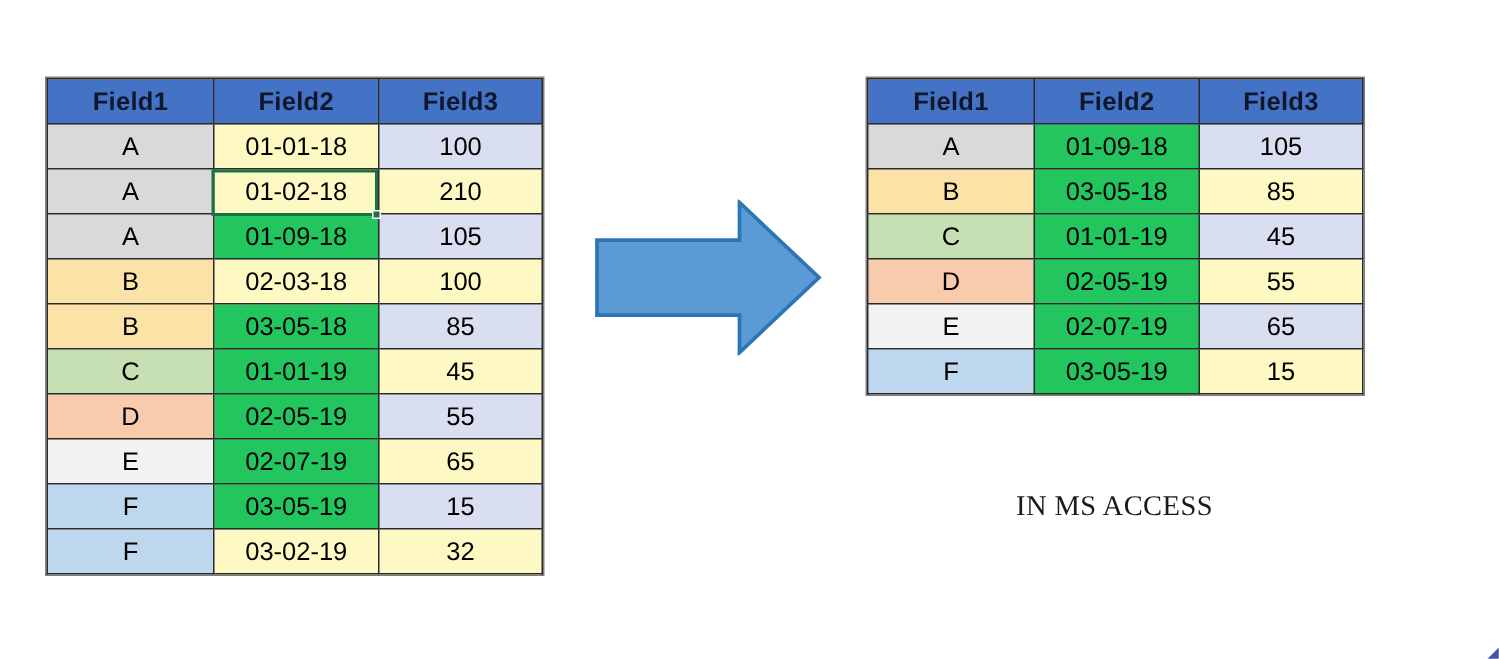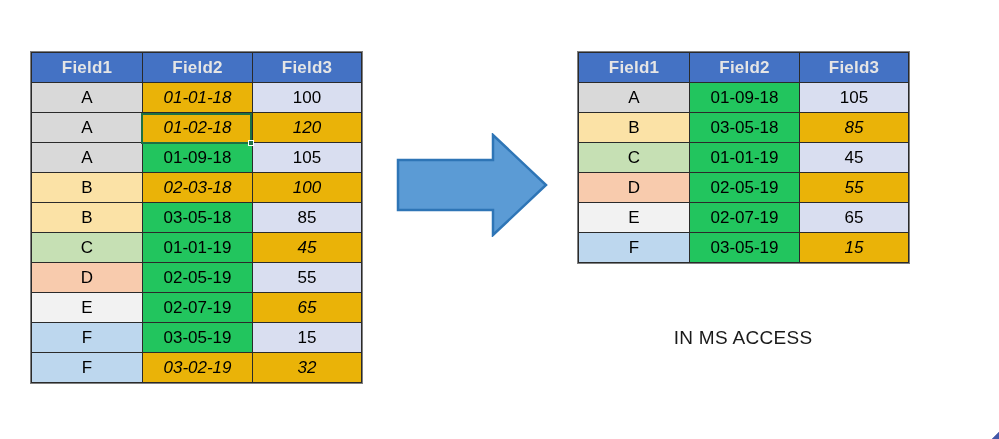--- a/index.html
+++ b/index.html
@@ -29,38 +29,38 @@
     border: 1px solid #2a2a2a;
     height: 30px;
     text-align: center;
     vertical-align: middle;
     font-size: 17px;
     padding: 0 2px;
     white-space: nowrap;
   }
   .data-table th {
     background: #4472C4;
-    color: #e5e5e5;
+    color: #0f172a;
     font-weight: bold;
     font-size: 17px;
     border-color: #2a2a2a;
     letter-spacing: .2px;
   }
   .data-table td { color: #000000; }
 
   
   .bg-grey    { background: #D9D9D9; }
   .bg-tan     { background: #FBE2A6; }
   .bg-green   { background: #C6E0B4; }
   .bg-peach   { background: #F8CBAD; }
   .bg-white2  { background: #F2F2F2; }
   .bg-blue    { background: #BDD7EE; }
   .bg-yellow  { background: #22c55e; }
   .bg-lav     { background: #D9DEF0; }
-  .bg-plain   { background: #eab308; font-style: italic; }
+  .bg-plain   { background: #fef9c3; }
 
   .txt-red { color: #FF0000; }
 
   
   .handle {
     position: absolute;
     width: 9px;
     height: 9px;
     background: #4257A8;
     right: -1px;
@@ -112,20 +112,21 @@
   
   #caption {
     position: absolute;
     left: 578px;
     top: 327px;
     width: 330px;
     text-align: center;
     font-size: 19px;
     color: #1a1a1a;
     letter-spacing: .3px;
+    font-family: Liberation Serif, serif;
   }
 </style>
 </head>
 <body>
 
 <span class="handle"></span>
 <table class="data-table" id="table-left">
   <colgroup>
       <col class="c1">
       <col class="c2">
@@ -140,21 +141,21 @@
   </thead>
   <tbody>
       <tr>
         <td class="bg-grey">A</td>
         <td class="bg-plain">01-01-18</td>
         <td class="bg-lav">100</td>
       </tr>
       <tr>
         <td class="bg-grey">A</td>
         <td class="bg-plain">01-02-18</td>
-        <td class="bg-plain">120</td>
+        <td class="bg-plain">210</td>
       </tr>
       <tr>
         <td class="bg-grey">A</td>
         <td class="bg-yellow">01-09-18</td>
         <td class="bg-lav txt-red">105</td>
       </tr>
       <tr>
         <td class="bg-tan">B</td>
         <td class="bg-plain">02-03-18</td>
         <td class="bg-plain">100</td>

